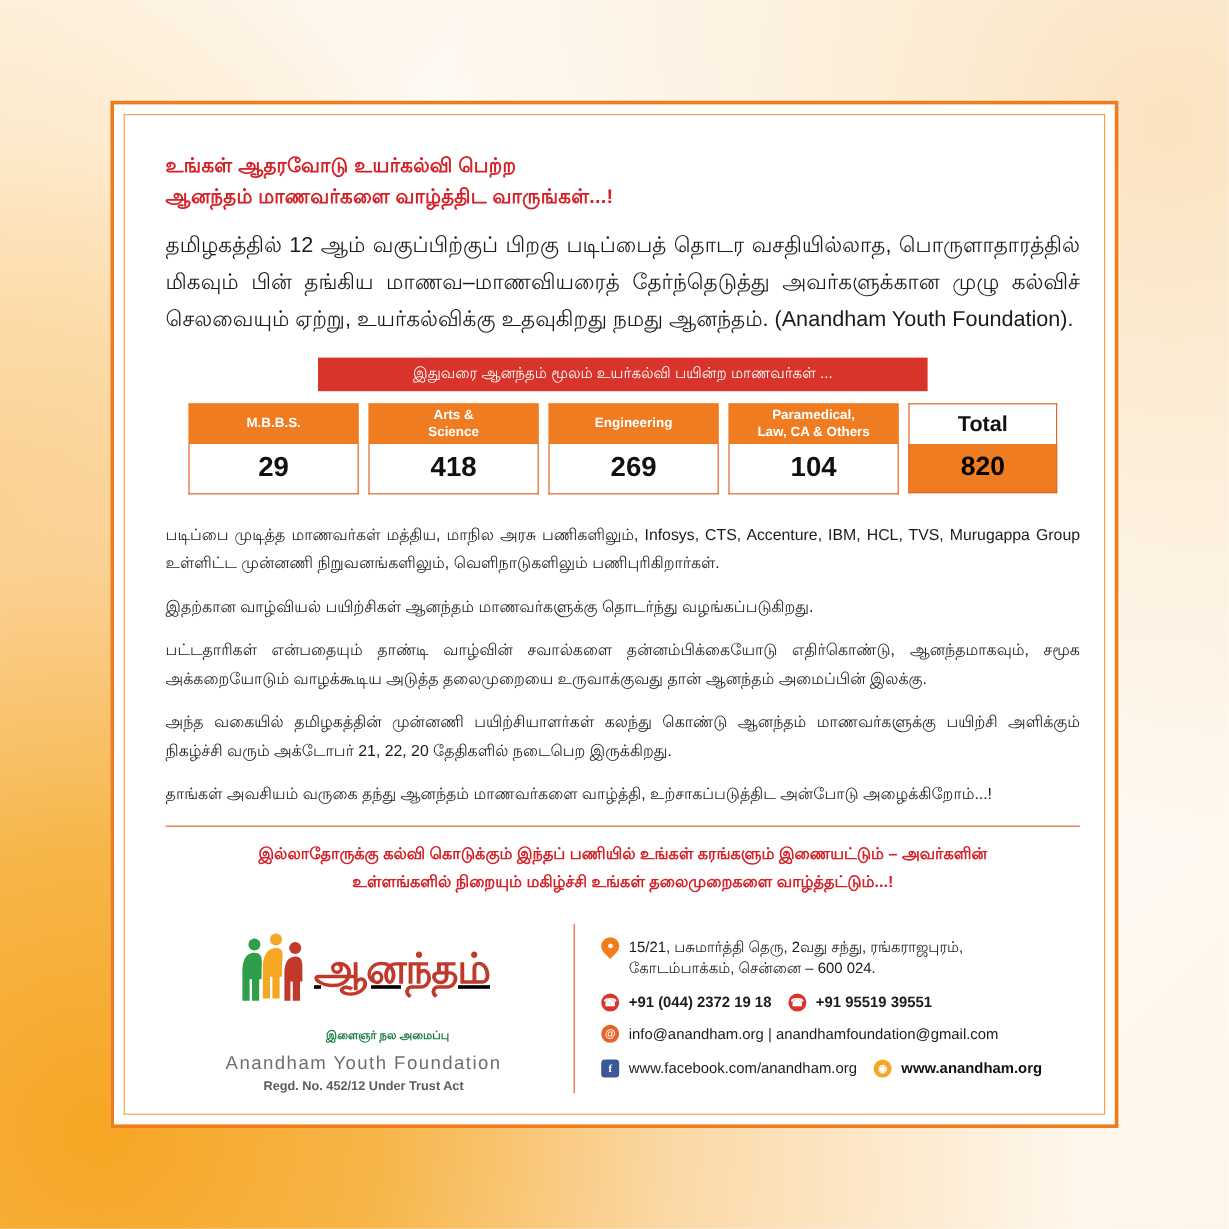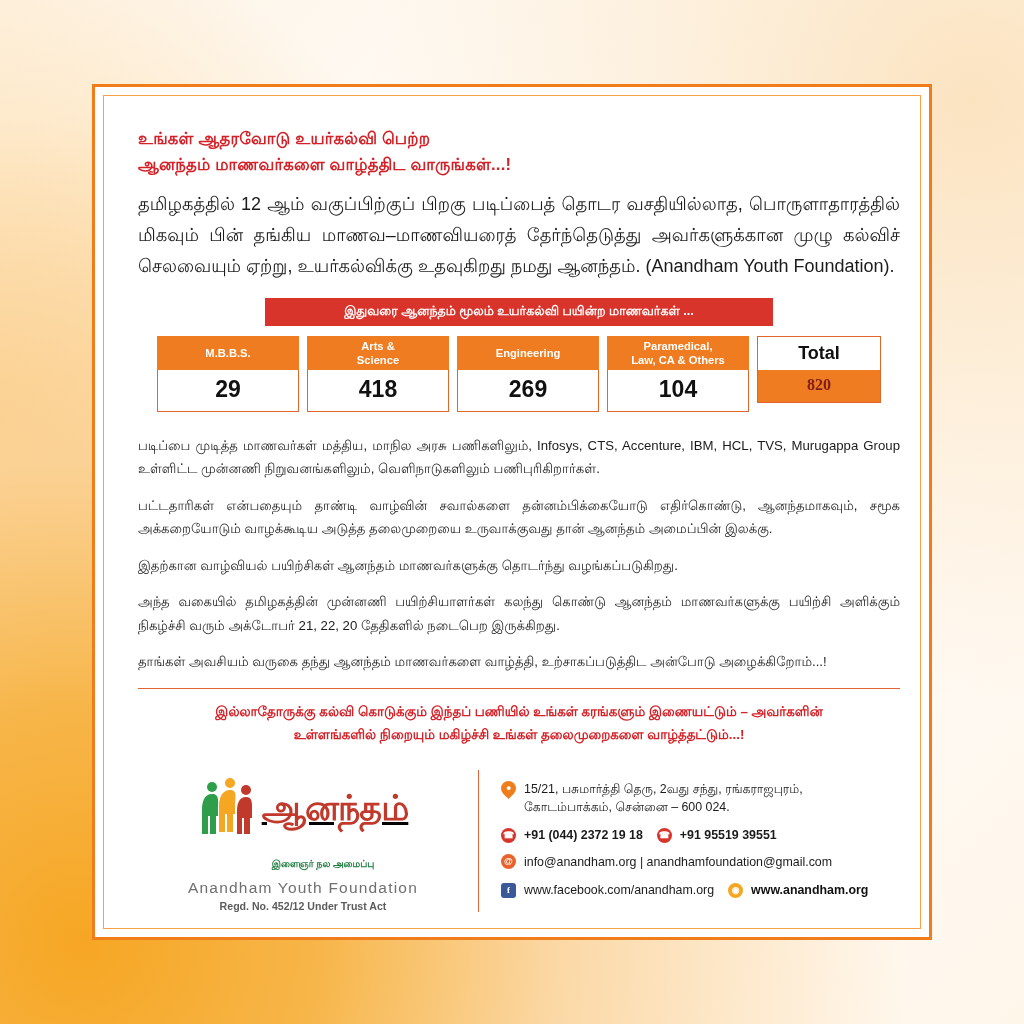--- a/index.html
+++ b/index.html
@@ -53,21 +53,21 @@
     color: #1b1b1b;
     line-height: 1.72;
     text-align: justify;
     margin-bottom: 16px;
   }
 
   .bar-title {
     background: #d9342b;
     color: #ffffff;
     font-size: 12.6px;
-    font-weight: bold;
+    font-weight: normal;
     text-align: center;
     padding: 6px 10px;
     width: 508px;
     margin: 0 auto 10px auto;
     box-sizing: border-box;
   }
 
   .stats {
     display: flex;
     gap: 8px;
@@ -106,24 +106,23 @@
   .stat.total { width: 124px; }
   .stat.total .label {
     background: #ffffff;
     color: #111111;
     font-size: 18px;
     border: 1px solid #e0662a;
     border-bottom: none;
   }
   .stat.total .value {
     background: #ef7c20;
-    color: #7f1d1d;
-    font-size: 16px;
+    color: #000000;
+    font-size: 22px;
     border-color: #e0662a;
-    font-family: Liberation Serif, serif;
   }
 
   .body-text p {
     font-size: 13.2px;
     color: #1b1b1b;
     line-height: 1.78;
     text-align: justify;
     margin: 0 0 13px 0;
   }
 
@@ -270,22 +269,22 @@
         <div class="value">104</div>
       </div>
       <div class="stat total">
         <div class="label">Total</div>
         <div class="value">820</div>
       </div>
     </div>
 
     <div class="body-text">
       <p>படிப்பை முடித்த மாணவர்கள் மத்திய, மாநில அரசு பணிகளிலும், Infosys, CTS, Accenture, IBM, HCL, TVS, Murugappa Group உள்ளிட்ட முன்னணி நிறுவனங்களிலும், வெளிநாடுகளிலும் பணிபுரிகிறார்கள்.</p>
+      <p>இதற்கான வாழ்வியல் பயிற்சிகள் ஆனந்தம் மாணவர்களுக்கு தொடர்ந்து வழங்கப்படுகிறது.</p>
       <p>பட்டதாரிகள் என்பதையும் தாண்டி வாழ்வின் சவால்களை தன்னம்பிக்கையோடு எதிர்கொண்டு, ஆனந்தமாகவும், சமூக அக்கறையோடும் வாழக்கூடிய அடுத்த தலைமுறையை உருவாக்குவது தான் ஆனந்தம் அமைப்பின் இலக்கு.</p>
-      <p>இதற்கான வாழ்வியல் பயிற்சிகள் ஆனந்தம் மாணவர்களுக்கு தொடர்ந்து வழங்கப்படுகிறது.</p>
       <p>அந்த வகையில் தமிழகத்தின் முன்னணி பயிற்சியாளர்கள் கலந்து கொண்டு ஆனந்தம் மாணவர்களுக்கு பயிற்சி அளிக்கும் நிகழ்ச்சி வரும் அக்டோபர் 21, 22, 20 தேதிகளில் நடைபெற இருக்கிறது.</p>
       <p>தாங்கள் அவசியம் வருகை தந்து   ஆனந்தம் மாணவர்களை வாழ்த்தி, உற்சாகப்படுத்திட அன்போடு அழைக்கிறோம்...!</p>
     </div>
 
     <hr class="divider">
 
     <div class="callout">
       <div>இல்லாதோருக்கு கல்வி கொடுக்கும் இந்தப் பணியில் உங்கள் கரங்களும் இணையட்டும் – அவர்களின்</div>
       <div>உள்ளங்களில் நிறையும் மகிழ்ச்சி உங்கள் தலைமுறைகளை வாழ்த்தட்டும்...!</div>
     </div>

